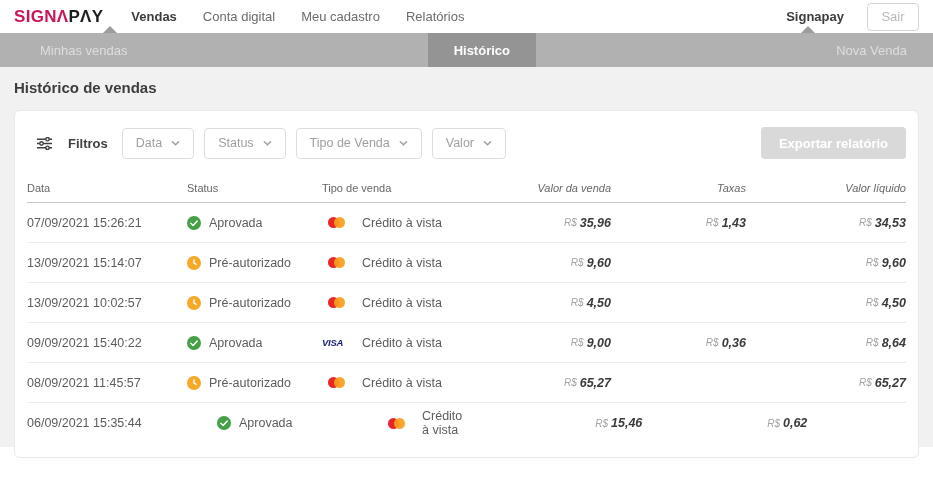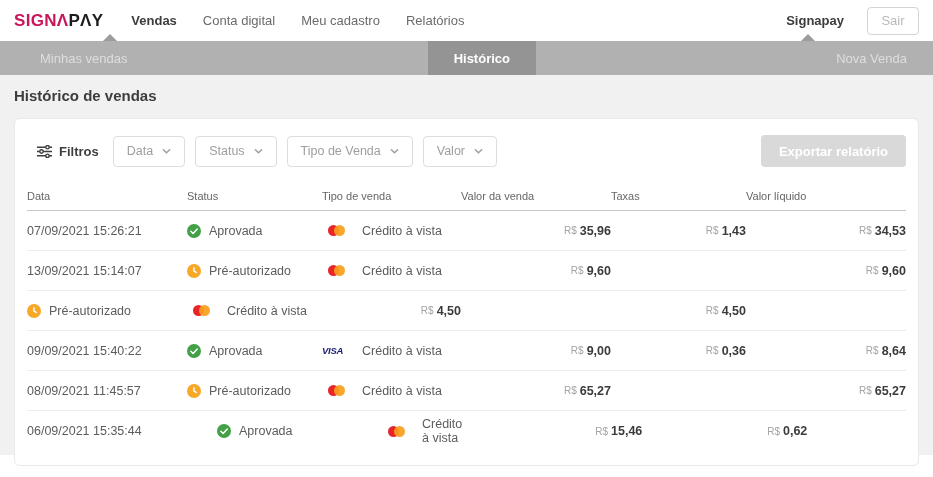--- a/index.html
+++ b/index.html
@@ -1,20 +1,20 @@
 <!DOCTYPE html>
 <html><head>
 <meta charset="utf-8">
 <style>
   * { margin:0; padding:0; box-sizing:border-box; }
   html,body { width:933px; height:477px; overflow:hidden; background:#fff;
     font-family:"Liberation Sans","DejaVu Sans",sans-serif; }
 
   
-  .header { height:41px; background:#fff; display:flex; align-items:center;
+  .header { height:33px; background:#fff; display:flex; align-items:center;
     padding:8px 14px; justify-content:space-between; }
   .header-left { display:flex; align-items:center; gap:28px; }
   .logo { font-size:17px; font-weight:700; letter-spacing:.3px; cursor:pointer; }
   .logo .lg1 { color:#c9155a; }
   .logo .lg2 { color:#1d1d1d; }
   .nav { display:flex; align-items:center; gap:26px; }
   .nav-item { font-size:13px; color:#6b6b6b; cursor:pointer; }
   .nav-item.active { color:#3c3c3c; font-weight:700; }
   .header-right { display:flex; align-items:center; gap:23px; }
   .user-name { font-size:13px; font-weight:700; color:#3c3c3c; }
@@ -36,40 +36,40 @@
 
   
   .main { background:#f1f1f1; height:380px; }
   .page-title { font-size:15px; font-weight:700; color:#3d3d3d; padding:12px 14px 10px; }
 
   .card { background:#fff; border:1px solid #e9e9e9; border-radius:6px;
     margin:4px 14px 0; height:348px; overflow:hidden; }
 
   
   .filters { display:flex; align-items:center; padding:16px 12px 14px; }
-  .filters-label { display:flex; align-items:center; gap:7px; font-size:13px;
+  .filters-label { display:flex; align-items:center; gap:16px; font-size:13px;
     font-weight:700; color:#3f3f3f; margin:0 14px 0 10px; }
   .fbtn { display:flex; align-items:center; gap:9px; height:31px; padding:0 13px;
     border:1px solid #ddd; border-radius:4px; background:#fff; color:#9e9e9e;
     font-size:12.5px; margin-right:10px; cursor:pointer; font-family:inherit; }
   .chev { width:9px; height:9px; display:inline-block; }
   .export-btn { margin-left:auto; height:32px; padding:0 18px; background:#d9d9d9;
     border:none; border-radius:4px; color:#fff; font-size:13px; font-weight:700;
     cursor:default; font-family:inherit; }
 
   
   .table { padding:0 12px; }
   .trow, .thead { display:grid;
     grid-template-columns:160px 135px 1fr 150px 135px 160px; align-items:center; }
   .thead { height:30px; border-bottom:1px solid #c9c9c9; }
   .th { font-size:11px; color:#666; }
   .trow { height:40px; border-bottom:1px solid #ececec; }
   .trow:last-child { border-bottom:none;gap:30px; }
   .cell { font-size:12.5px; color:#5c5c5c; display:flex; align-items:center; }
-  .num { justify-content:flex-end; text-align:left; }
+  .num { justify-content:flex-end; text-align:right;font-style:italic; }
   .cur { font-size:10px; color:#a3a3a3; margin-right:3px; }
   .amt { font-weight:700; color:#3b3b3b; font-size:12.5px; }
   .sicon { width:14px; height:14px; margin-right:8px; flex:0 0 auto; }
 
   .brand { width:32px; display:flex; align-items:center; margin-right:8px; flex:0 0 auto; }
   .mc { position:relative; width:17px; height:11px; margin-left:6px; }
   .mc i { position:absolute; top:0; width:11px; height:11px; border-radius:50%; }
   .mc .mc-red { left:0; background:#e8242a; }
   .mc .mc-org { left:6px; background:#f79e1b; opacity:.92; }
   .visa { font-size:9.5px; font-weight:700; font-style:italic; color:#1a1f71;
@@ -218,20 +218,21 @@
             <span class="cur"></span>
             <span class="amt"></span>
           </div>
         <div class="cell num">
             <span class="cur">R$</span>
             <span class="amt">9,60</span>
           </div>
       </div>
 
       <div class="trow">
+        <div class="cell">13/09/2021 10:02:57</div>
         <div class="cell">
           <svg class="sicon" viewBox="0 0 16 16">
               <circle cx="8" cy="8" r="8" fill="#f9a825"></circle>
               <path d="M8 4.3 L8 8.2 L10.6 9.6" fill="none" stroke="#fff" stroke-width="1.7" stroke-linecap="round" stroke-linejoin="round"></path>
             </svg>
           <span>Pré-autorizado</span>
         </div>
         <div class="cell">
           <span class="brand">
               <span class="mc">

